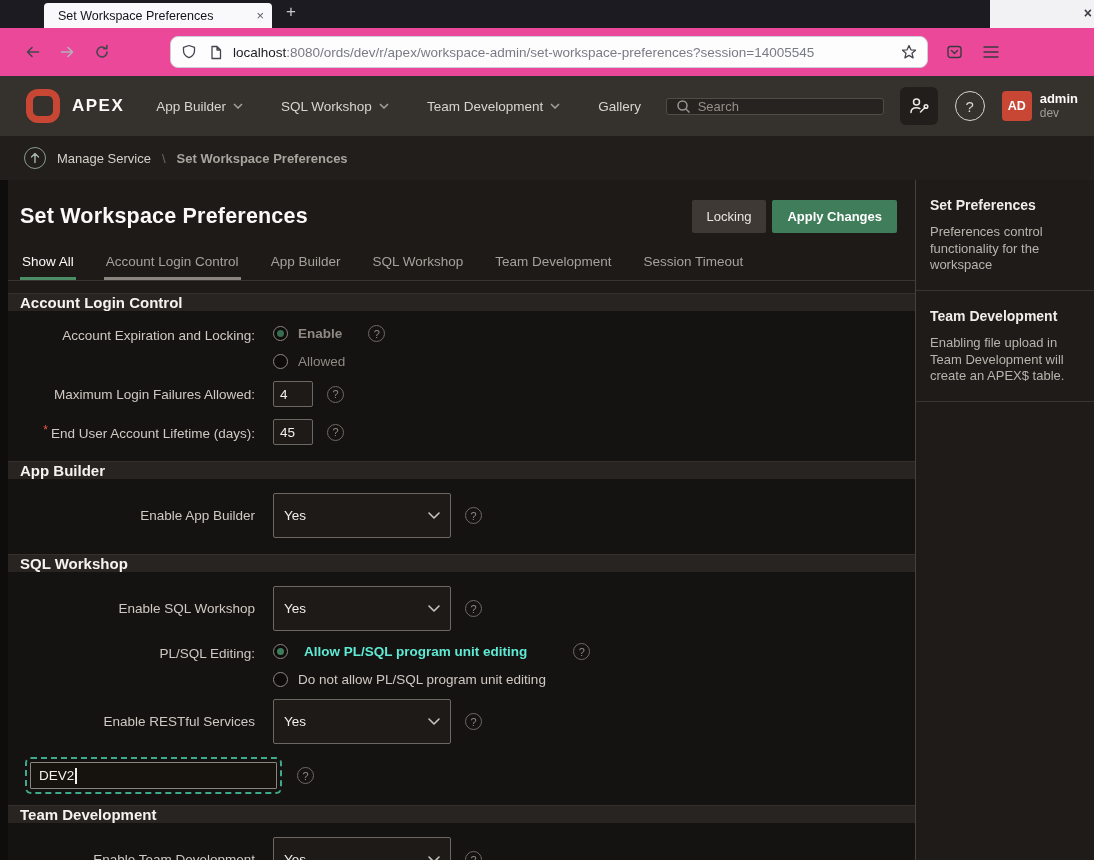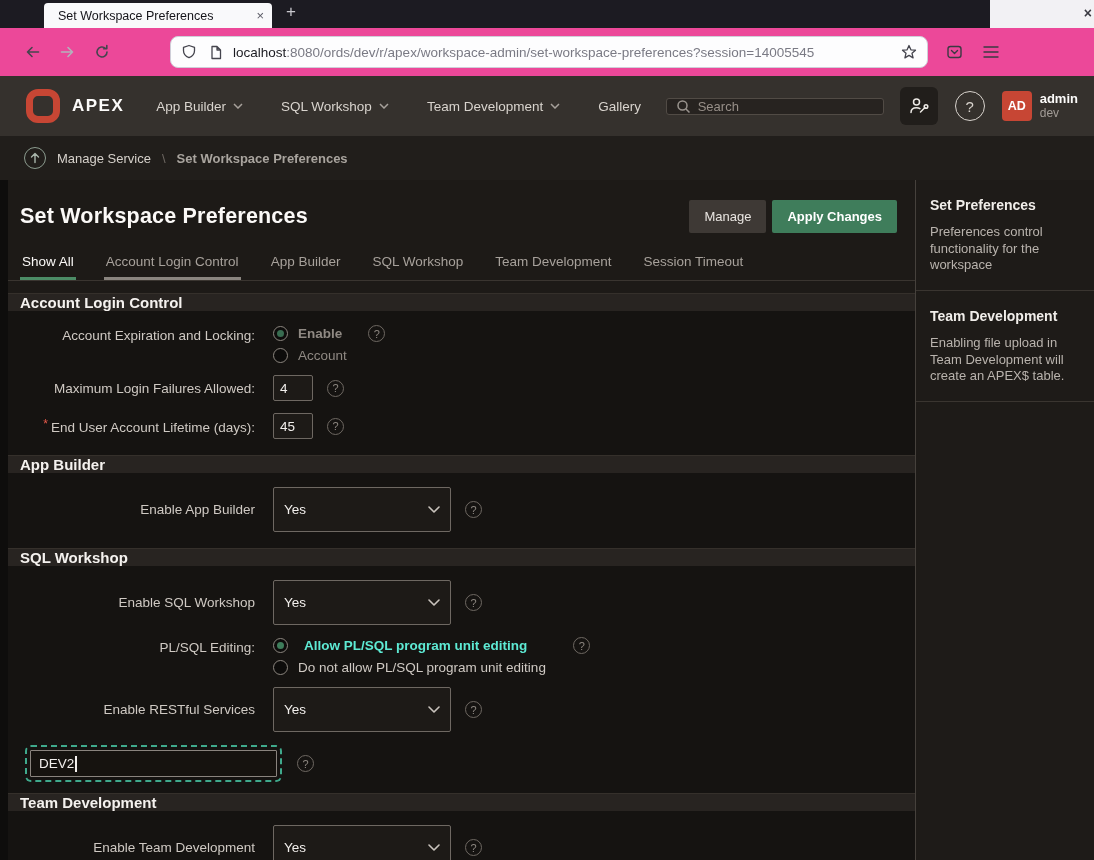--- a/index.html
+++ b/index.html
@@ -89,21 +89,21 @@
                    font-weight:bold; font-size:15px; color:#F5F2EF; border-top:1px solid #35302B; }
   .region-header.first { margin-top:12px; }
   .region-body { background:#151311; padding:2px 0 4px; }
   .region-body.last { flex:1; }
 
   .frow { display:flex; align-items:center; margin:12px 0; }
   .frow.top { align-items:flex-start; }
   .flabel { width:247px; flex:none; text-align:right; font-size:13.5px; color:#CFC9C3; padding-top:0; }
   .frow.top .flabel { padding-top:3px; }
   .fctrl { margin-left:18px; display:flex; align-items:center; gap:14px; }
-  .fctrl.col { flex-direction:column; align-items:flex-start; gap:6px; }
+  .fctrl.col { flex-direction:column; align-items:flex-start; gap:12px; }
   .req { color:#E8594A; font-size:12px; vertical-align:4px; margin-right:3px; }
 
   .radio-row { display:flex; align-items:center; gap:10px; }
   .radio { width:15px; height:15px; border-radius:50%; border:1px solid #8C867F; background:#0D0C0B;
            position:relative; flex:none; }
   .radio.sel::after { content:""; position:absolute; inset:3px; border-radius:50%; background:#3E7D5B; }
   .radio.sel.dim::after { background:#386C50; }
   .rlabel { font-size:13.5px; color:#CFC9C3; }
   .rlabel.dim { color:#8F8983; }
   .rlabel.dim.b { font-weight:bold; }
@@ -240,21 +240,21 @@
   <span class="bc-sep">\</span>
   <span class="bc-current">Set Workspace Preferences</span>
 </div>
 
 <div class="main">
   <div class="left-strip"></div>
 
   <div class="content">
     <div class="title-row">
       <span class="page-title">Set Workspace Preferences</span>
-      <button class="btn btn-cancel">Manage</button>
+      <button class="btn btn-cancel">Locking</button>
       <button class="btn btn-apply">Apply Changes</button>
     </div>
 
     <div class="tabs">
       <span class="tab-item active">Show All</span>
       <span class="tab-item focus">Account Login Control</span>
       <span class="tab-item">App Builder</span>
       <span class="tab-item">SQL Workshop</span>
       <span class="tab-item">Team Development</span>
       <span class="tab-item">Session Timeout</span>
@@ -265,21 +265,21 @@
       <div class="frow top">
         <span class="flabel">Account Expiration and Locking:</span>
         <div class="fctrl col">
           <div class="radio-row">
             <span class="radio sel dim"></span>
             <span class="rlabel dim b">Enable</span>
             <span class="help" style="margin-left:16px">?</span>
           </div>
           <div class="radio-row">
             <span class="radio"></span>
-            <span class="rlabel dim">Account</span>
+            <span class="rlabel dim">Allowed</span>
           </div>
         </div>
       </div>
       <div class="frow">
         <span class="flabel">Maximum Login Failures Allowed:</span>
         <div class="fctrl">
           <input class="input-sm" value="4" style="">
           <span class="help">?</span>
         </div>
       </div>

